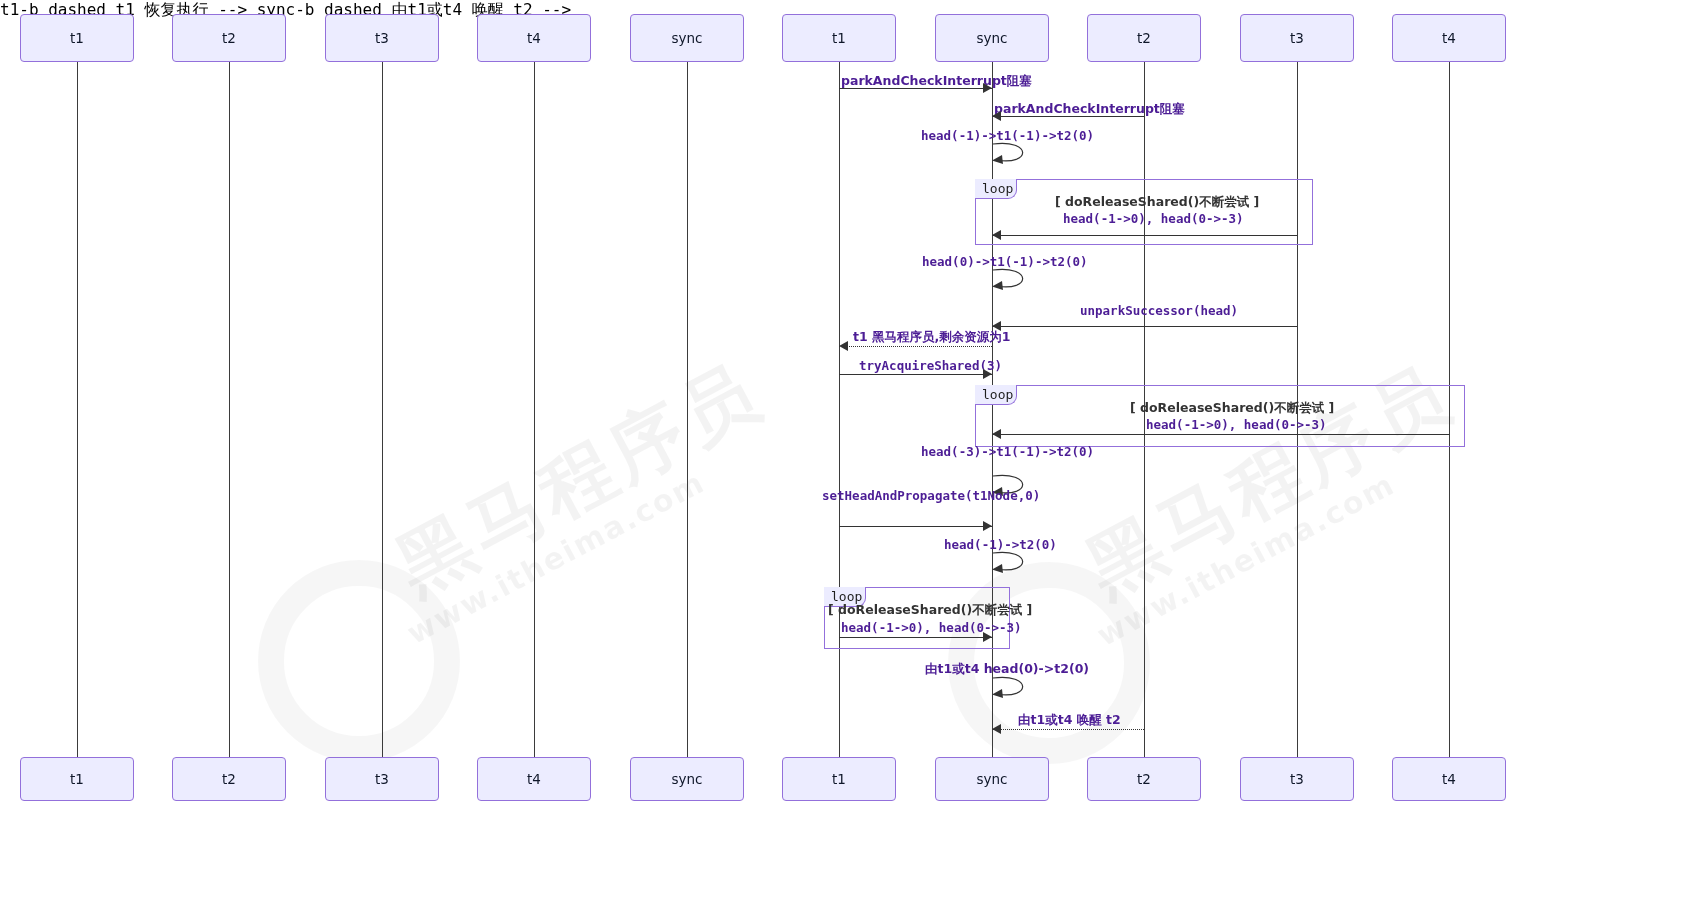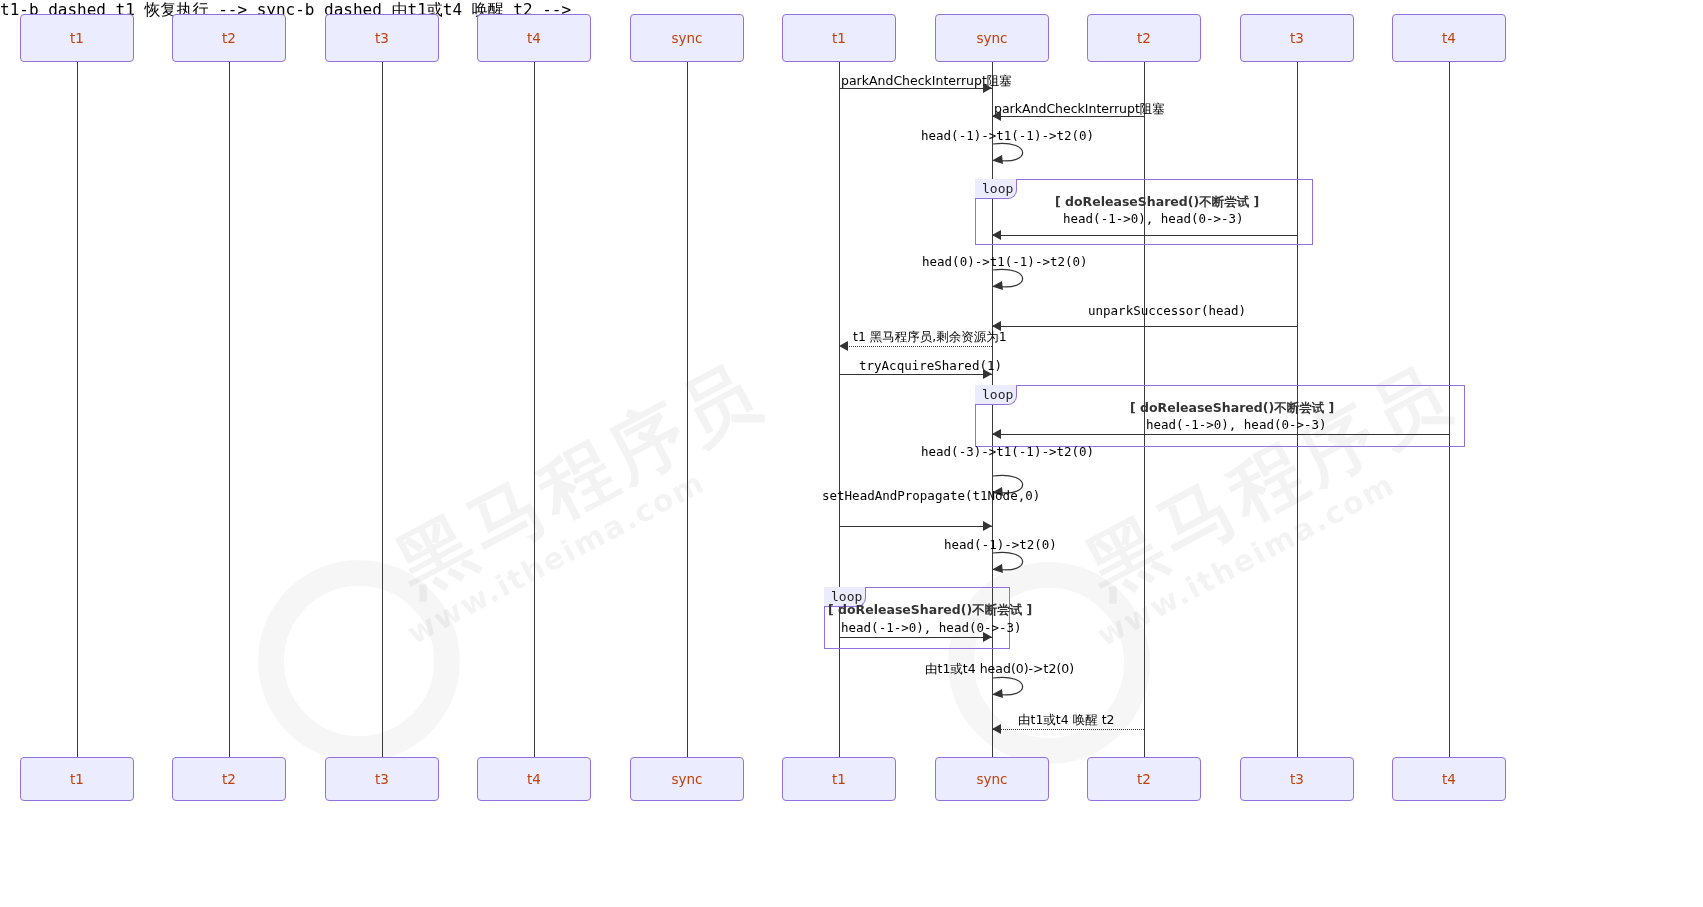--- a/index.html
+++ b/index.html
@@ -15,35 +15,36 @@
       transform-origin:center center;white-space:nowrap;user-select:none;}
   .wm-big{font-size:74px;letter-spacing:6px;}
   .wm-url{font-size:30px;letter-spacing:2px;font-weight:600;}
   .wm-ring{position:absolute;border-radius:50%;border:26px solid #000;opacity:.035;pointer-events:none;}
 
   
   .participant{
     position:absolute;box-sizing:border-box;
     background:#ECECFF;border:1px solid #9370DB;border-radius:4px;
     display:flex;align-items:center;justify-content:center;
-    font-size:13.5px;color:#c2410c;
+    font-size:13.5px;color:#0f172a;
     font-family:"DejaVu Sans","Liberation Sans",sans-serif;
   }
   .lifeline{position:absolute;width:0;border-left:1px solid #3b3b3b;}
 
   
   .msg-line{position:absolute;height:0;border-top:1px solid #333;}
   .msg-line.dashed{border-top:1px dotted #333;}
   .arrow{position:absolute;width:0;height:0;
          border-top:5px solid transparent;border-bottom:5px solid transparent;}
   .arrow.right{border-left:9px solid #333;}
   .arrow.left{border-right:9px solid #333;}
   .msg-label{
-    position:absolute;font-size:12.5px;color:#000000;white-space:nowrap;
+    position:absolute;font-size:12.5px;color:#4c1d95;white-space:nowrap;
     font-family:"DejaVu Sans Mono","Liberation Mono",monospace;
+    font-weight:bold;
   }
   .msg-label.cn{font-family:"DejaVu Sans","Liberation Sans",sans-serif;}
 
   
   .selfloop{position:absolute;}
   .selfloop svg{display:block;overflow:visible;}
 
   
   .frag{
     position:absolute;box-sizing:border-box;
@@ -138,31 +139,31 @@
   
   <div class="msg-label" style="left:922px;top:254px;">head(0)-&gt;t1(-1)-&gt;t2(0)</div>
   <div class="selfloop" style="left:992px;top:268px;">
     <svg width="46" height="22" viewBox="0 0 46 22">
       <path d="M1 2 C 40 -3, 40 24, 4 18" fill="none" stroke="#333" stroke-width="1.2"></path>
       <polygon points="10,13 0,18.5 11,22" fill="#333"></polygon>
     </svg>
   </div>
 
   
-  <div class="msg-label" style="left:1080px;top:303px;margin-left:8px;">unparkSuccessor(head)</div>
+  <div class="msg-label" style="left:1080px;top:303px;">unparkSuccessor(head)</div>
   <div class="msg-line" style="left:992px;top:326px;width:305px;"></div>
   <div class="arrow left" style="left:992px;top:321px;"></div>
 
    t1-b dashed  t1 恢复执行 --&gt;
   <div class="msg-label cn" style="left:853px;top:329px;">t1 黑马程序员,剩余资源为1</div>
   <div class="msg-line dashed" style="left:839px;top:346px;width:153px;"></div>
   <div class="arrow left" style="left:839px;top:341px;"></div>
 
   
-  <div class="msg-label" style="left:859px;top:358px;">tryAcquireShared(1)</div>
+  <div class="msg-label" style="left:859px;top:358px;">tryAcquireShared(3)</div>
   <div class="msg-line" style="left:839px;top:374px;width:153px;"></div>
   <div class="arrow right" style="left:983px;top:369px;"></div>
 
   
   <div class="frag" style="left:975px;top:385px;width:490px;height:62px;"></div>
   <div class="frag-tab" style="left:975px;top:385px;width:42px;height:20px;">loop</div>
   <div class="frag-title" style="left:1130px;top:400px;">[ doReleaseShared()不断尝试 ]</div>
   
   <div class="msg-label" style="left:1146px;top:417px;">head(-1-&gt;0), head(0-&gt;-3)</div>
   <div class="msg-line" style="left:992px;top:434px;width:458px;"></div>

